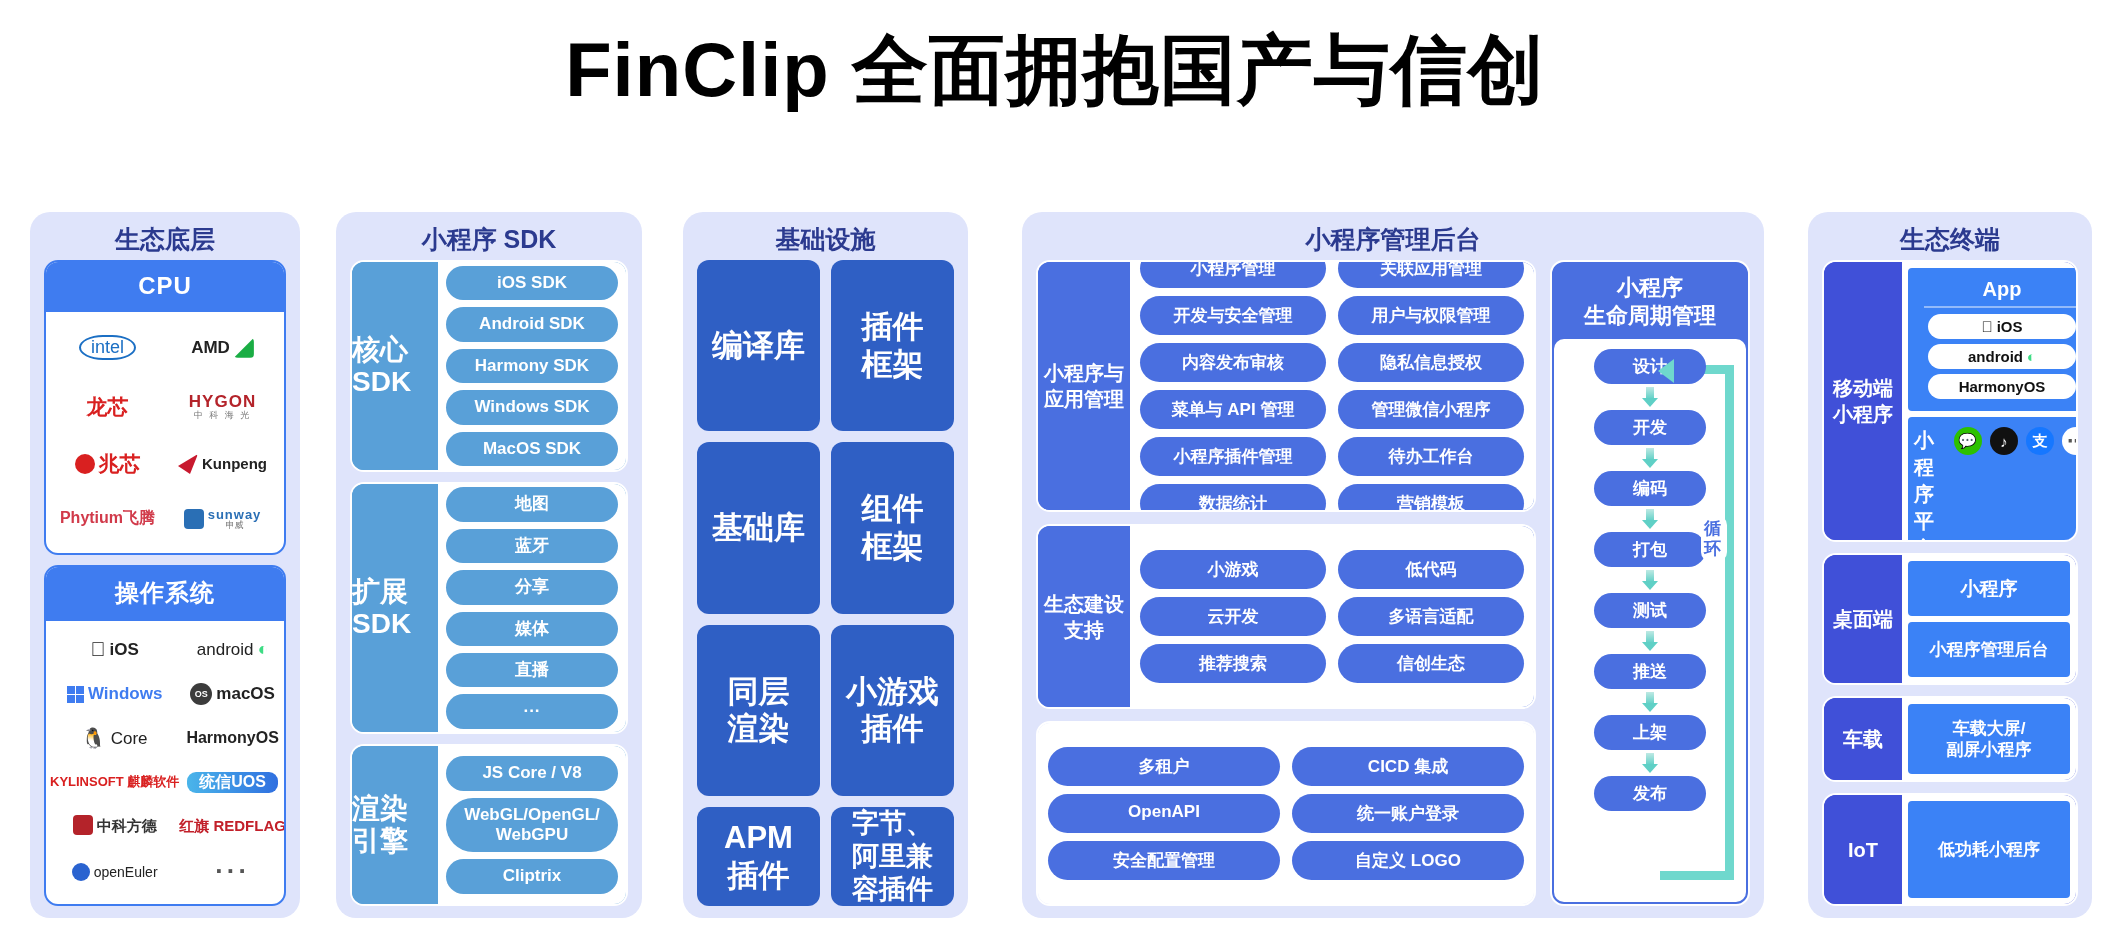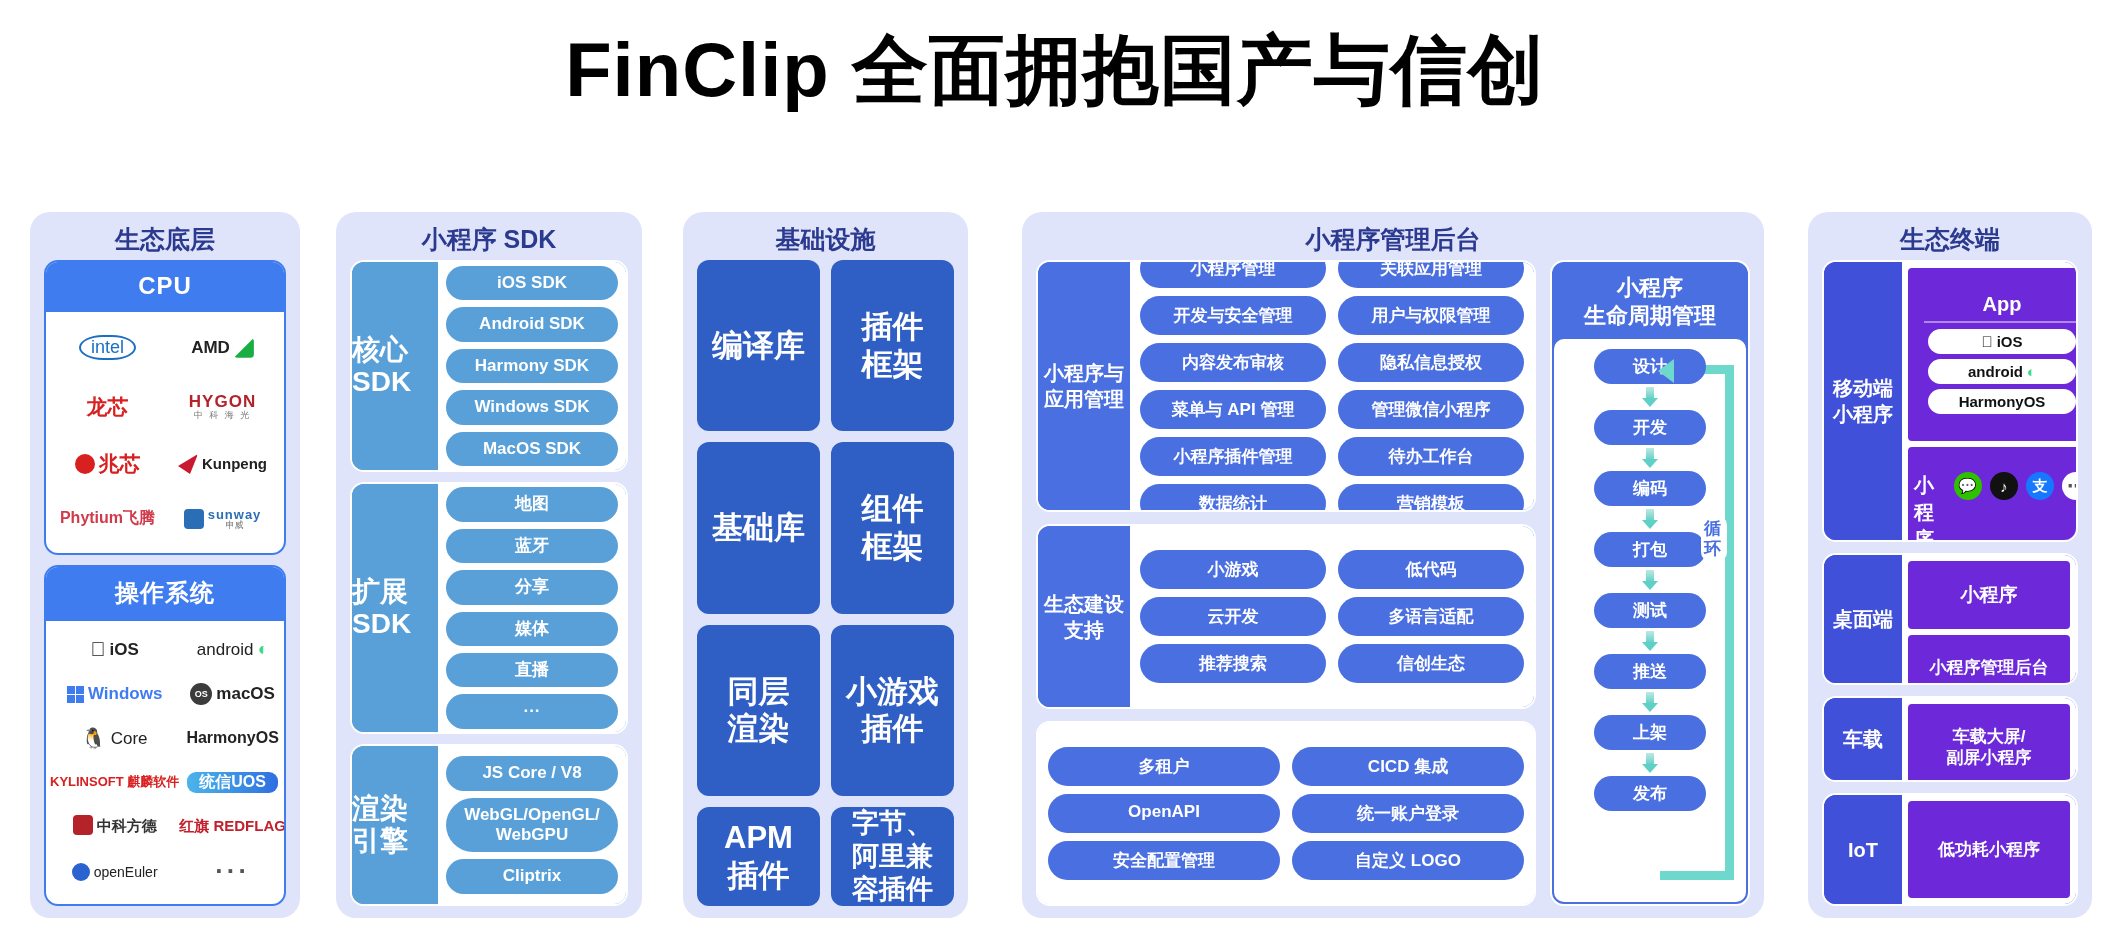--- a/index.html
+++ b/index.html
@@ -250,22 +250,22 @@
     width:78px; flex:0 0 78px;
     display:flex; align-items:center; justify-content:center;
     text-align:center; color:#fff; font-weight:bold;
     font-size:20px; line-height:1.3; background:#4050d8;
   }
   .term-items {
     flex:1; background:#fff; padding:6px;
     display:flex; flex-direction:column; gap:6px;
   }
   .term-card {
-    background:#6d28d9; border-radius:4px;
-    padding:22px 6px; color:#fff; text-align:center;
+    background:#3b82f6; border-radius:4px;
+    padding:7px 6px; color:#fff; text-align:center;
   }
   .term-card-title { font-weight:bold; font-size:20px; padding:3px 0 5px; }
   .term-rule { height:2px; background:rgba(255,255,255,.45); margin:0 10px 6px; }
   .term-chip {
     background:#fff; color:#111; border-radius:999px;
     font-size:15px; font-weight:bold; padding:4px 6px;
     margin:0 14px 5px; display:flex; align-items:center;
     justify-content:center; gap:4px; white-space:nowrap;
   }
   .plat-icons { display:flex; justify-content:center; gap:8px; padding:3px 0 4px;}

